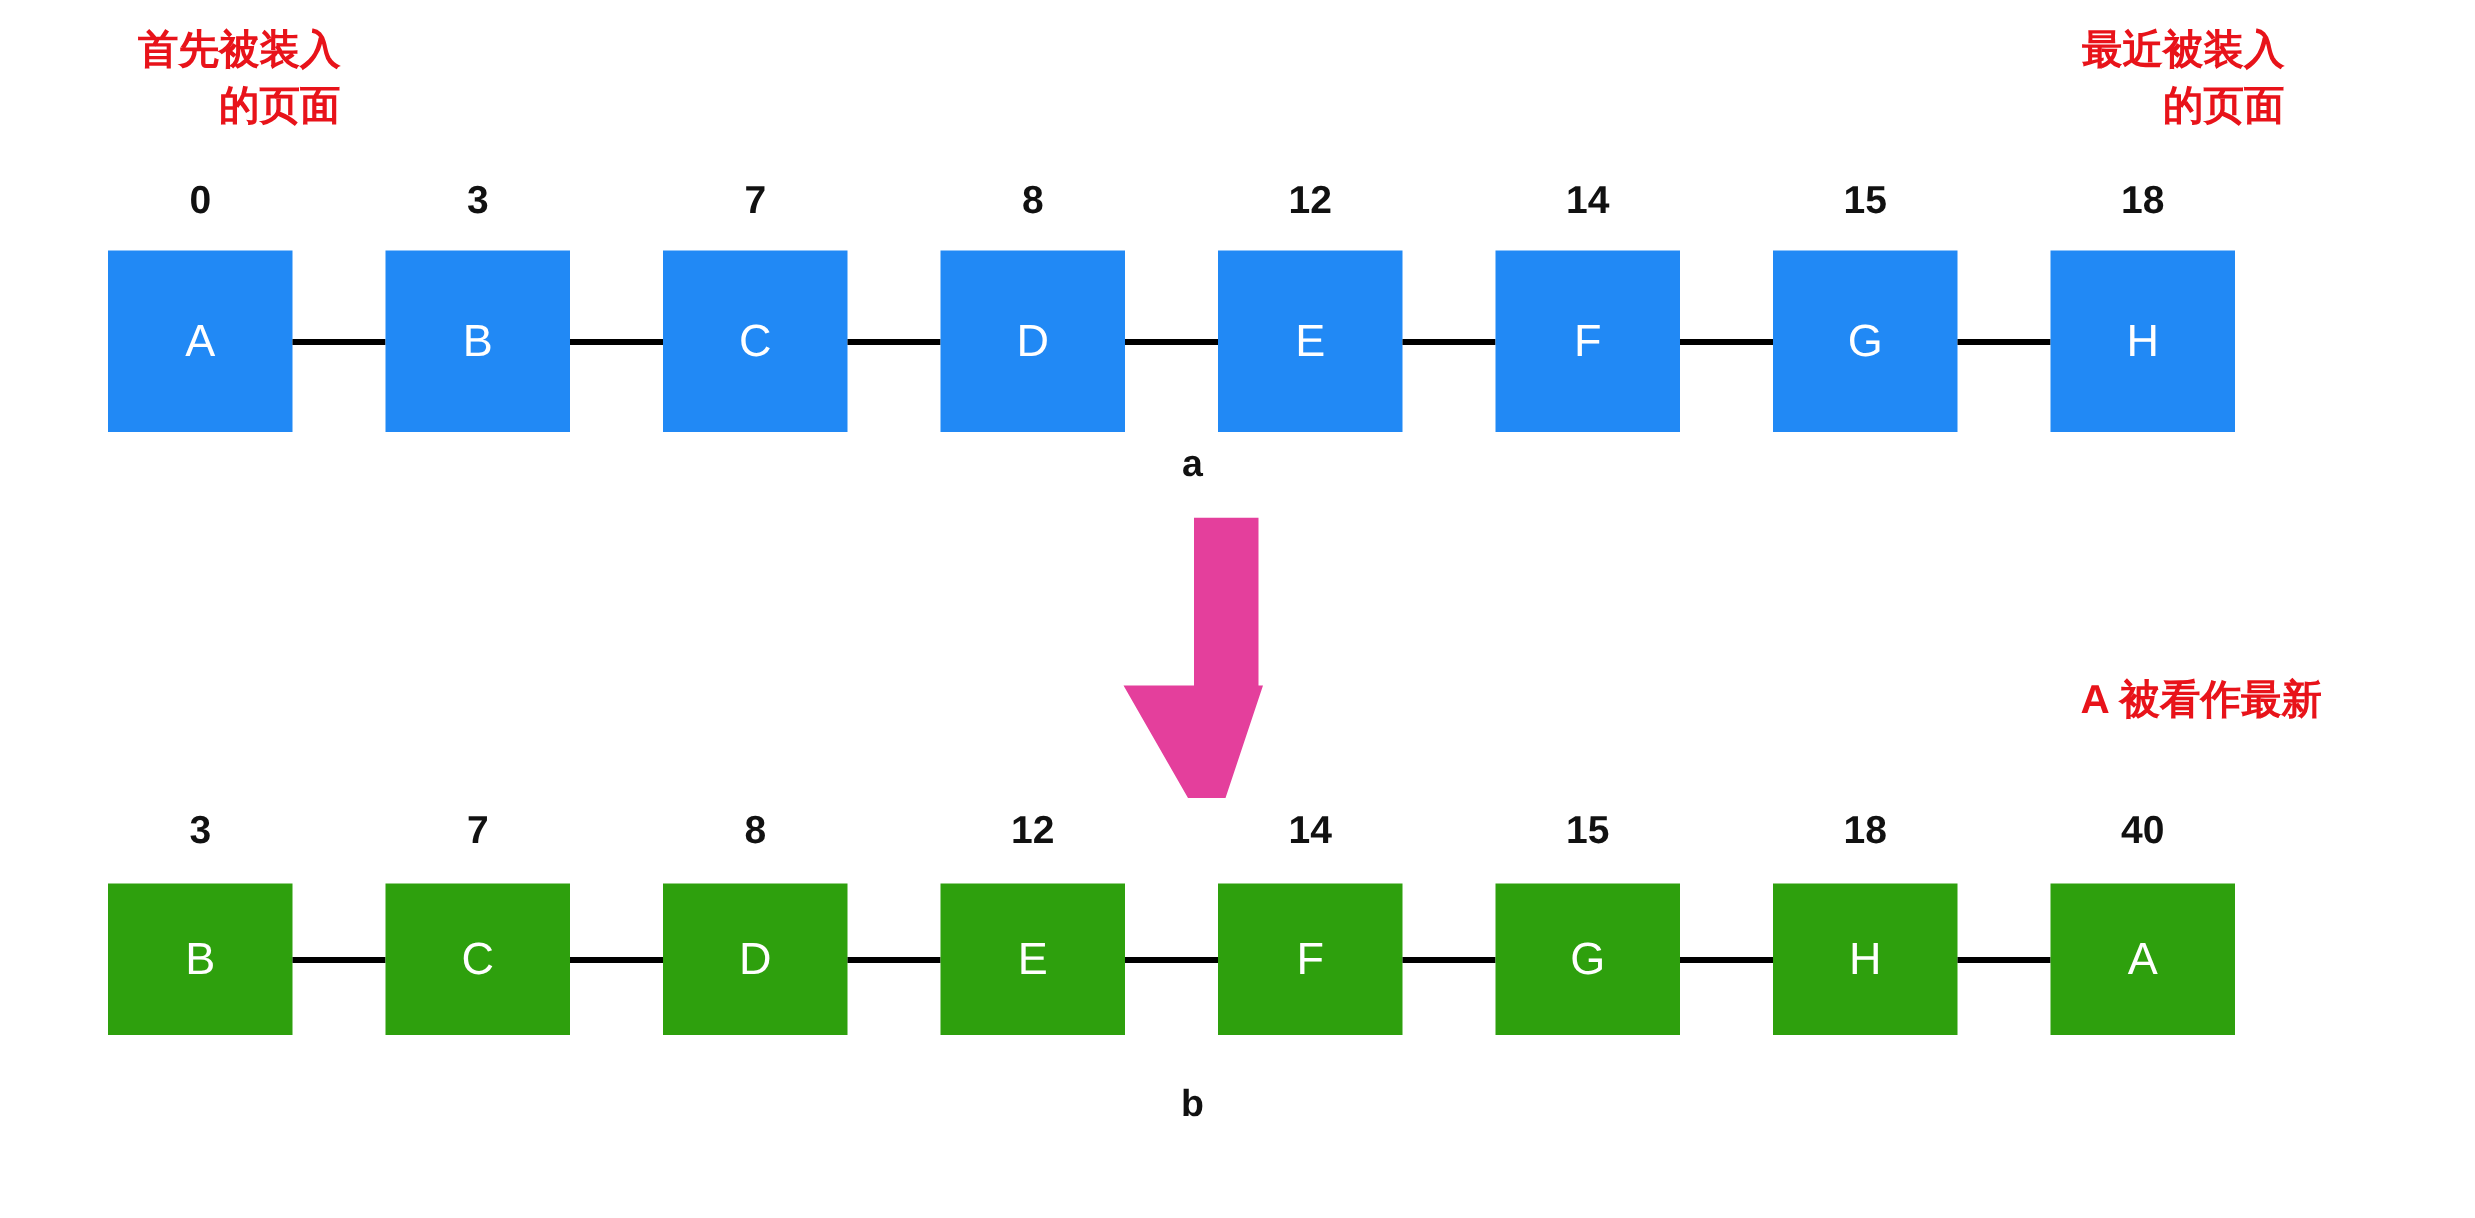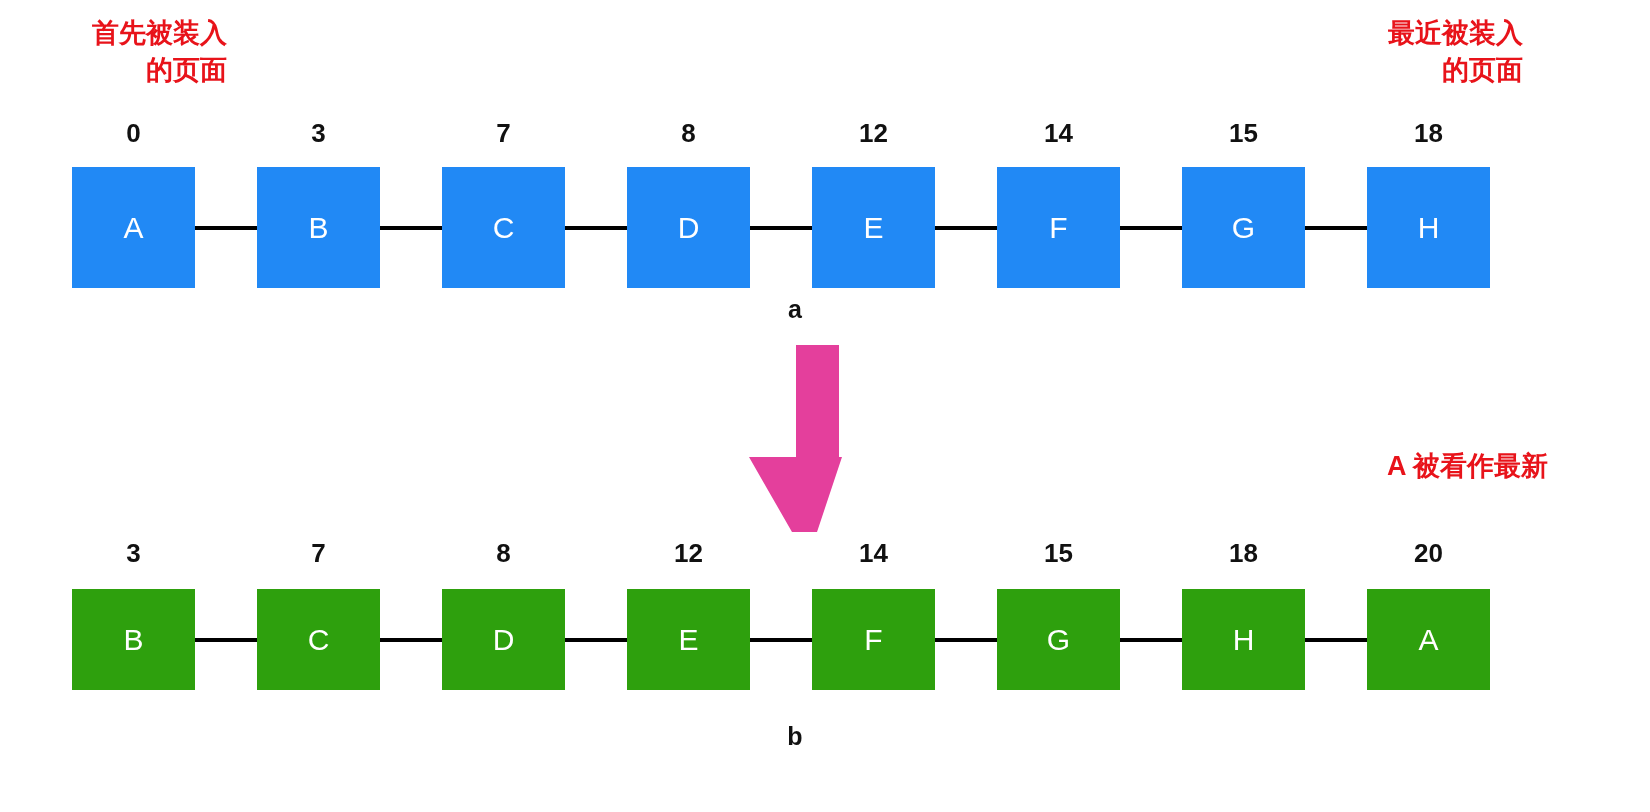--- a/index.html
+++ b/index.html
@@ -147,21 +147,21 @@
   </div>
 
   <div id="idx-bottom">
       <div class="idx" style="left: 72px; top: 540px; width: 123px;">3</div>
       <div class="idx" style="left: 257px; top: 540px; width: 123px;">7</div>
       <div class="idx" style="left: 442px; top: 540px; width: 123px;">8</div>
       <div class="idx" style="left: 627px; top: 540px; width: 123px;">12</div>
       <div class="idx" style="left: 812px; top: 540px; width: 123px;">14</div>
       <div class="idx" style="left: 997px; top: 540px; width: 123px;">15</div>
       <div class="idx" style="left: 1182px; top: 540px; width: 123px;">18</div>
-      <div class="idx" style="left: 1367px; top: 540px; width: 123px;">20</div>
+      <div class="idx" style="left: 1367px; top: 540px; width: 123px;">40</div>
     </div>
 
   <div class="row" id="row-bottom">
       <div class="node">B</div>
       <div class="link"></div>
       <div class="node">C</div>
       <div class="link"></div>
       <div class="node">D</div>
       <div class="link"></div>
       <div class="node">E</div>

